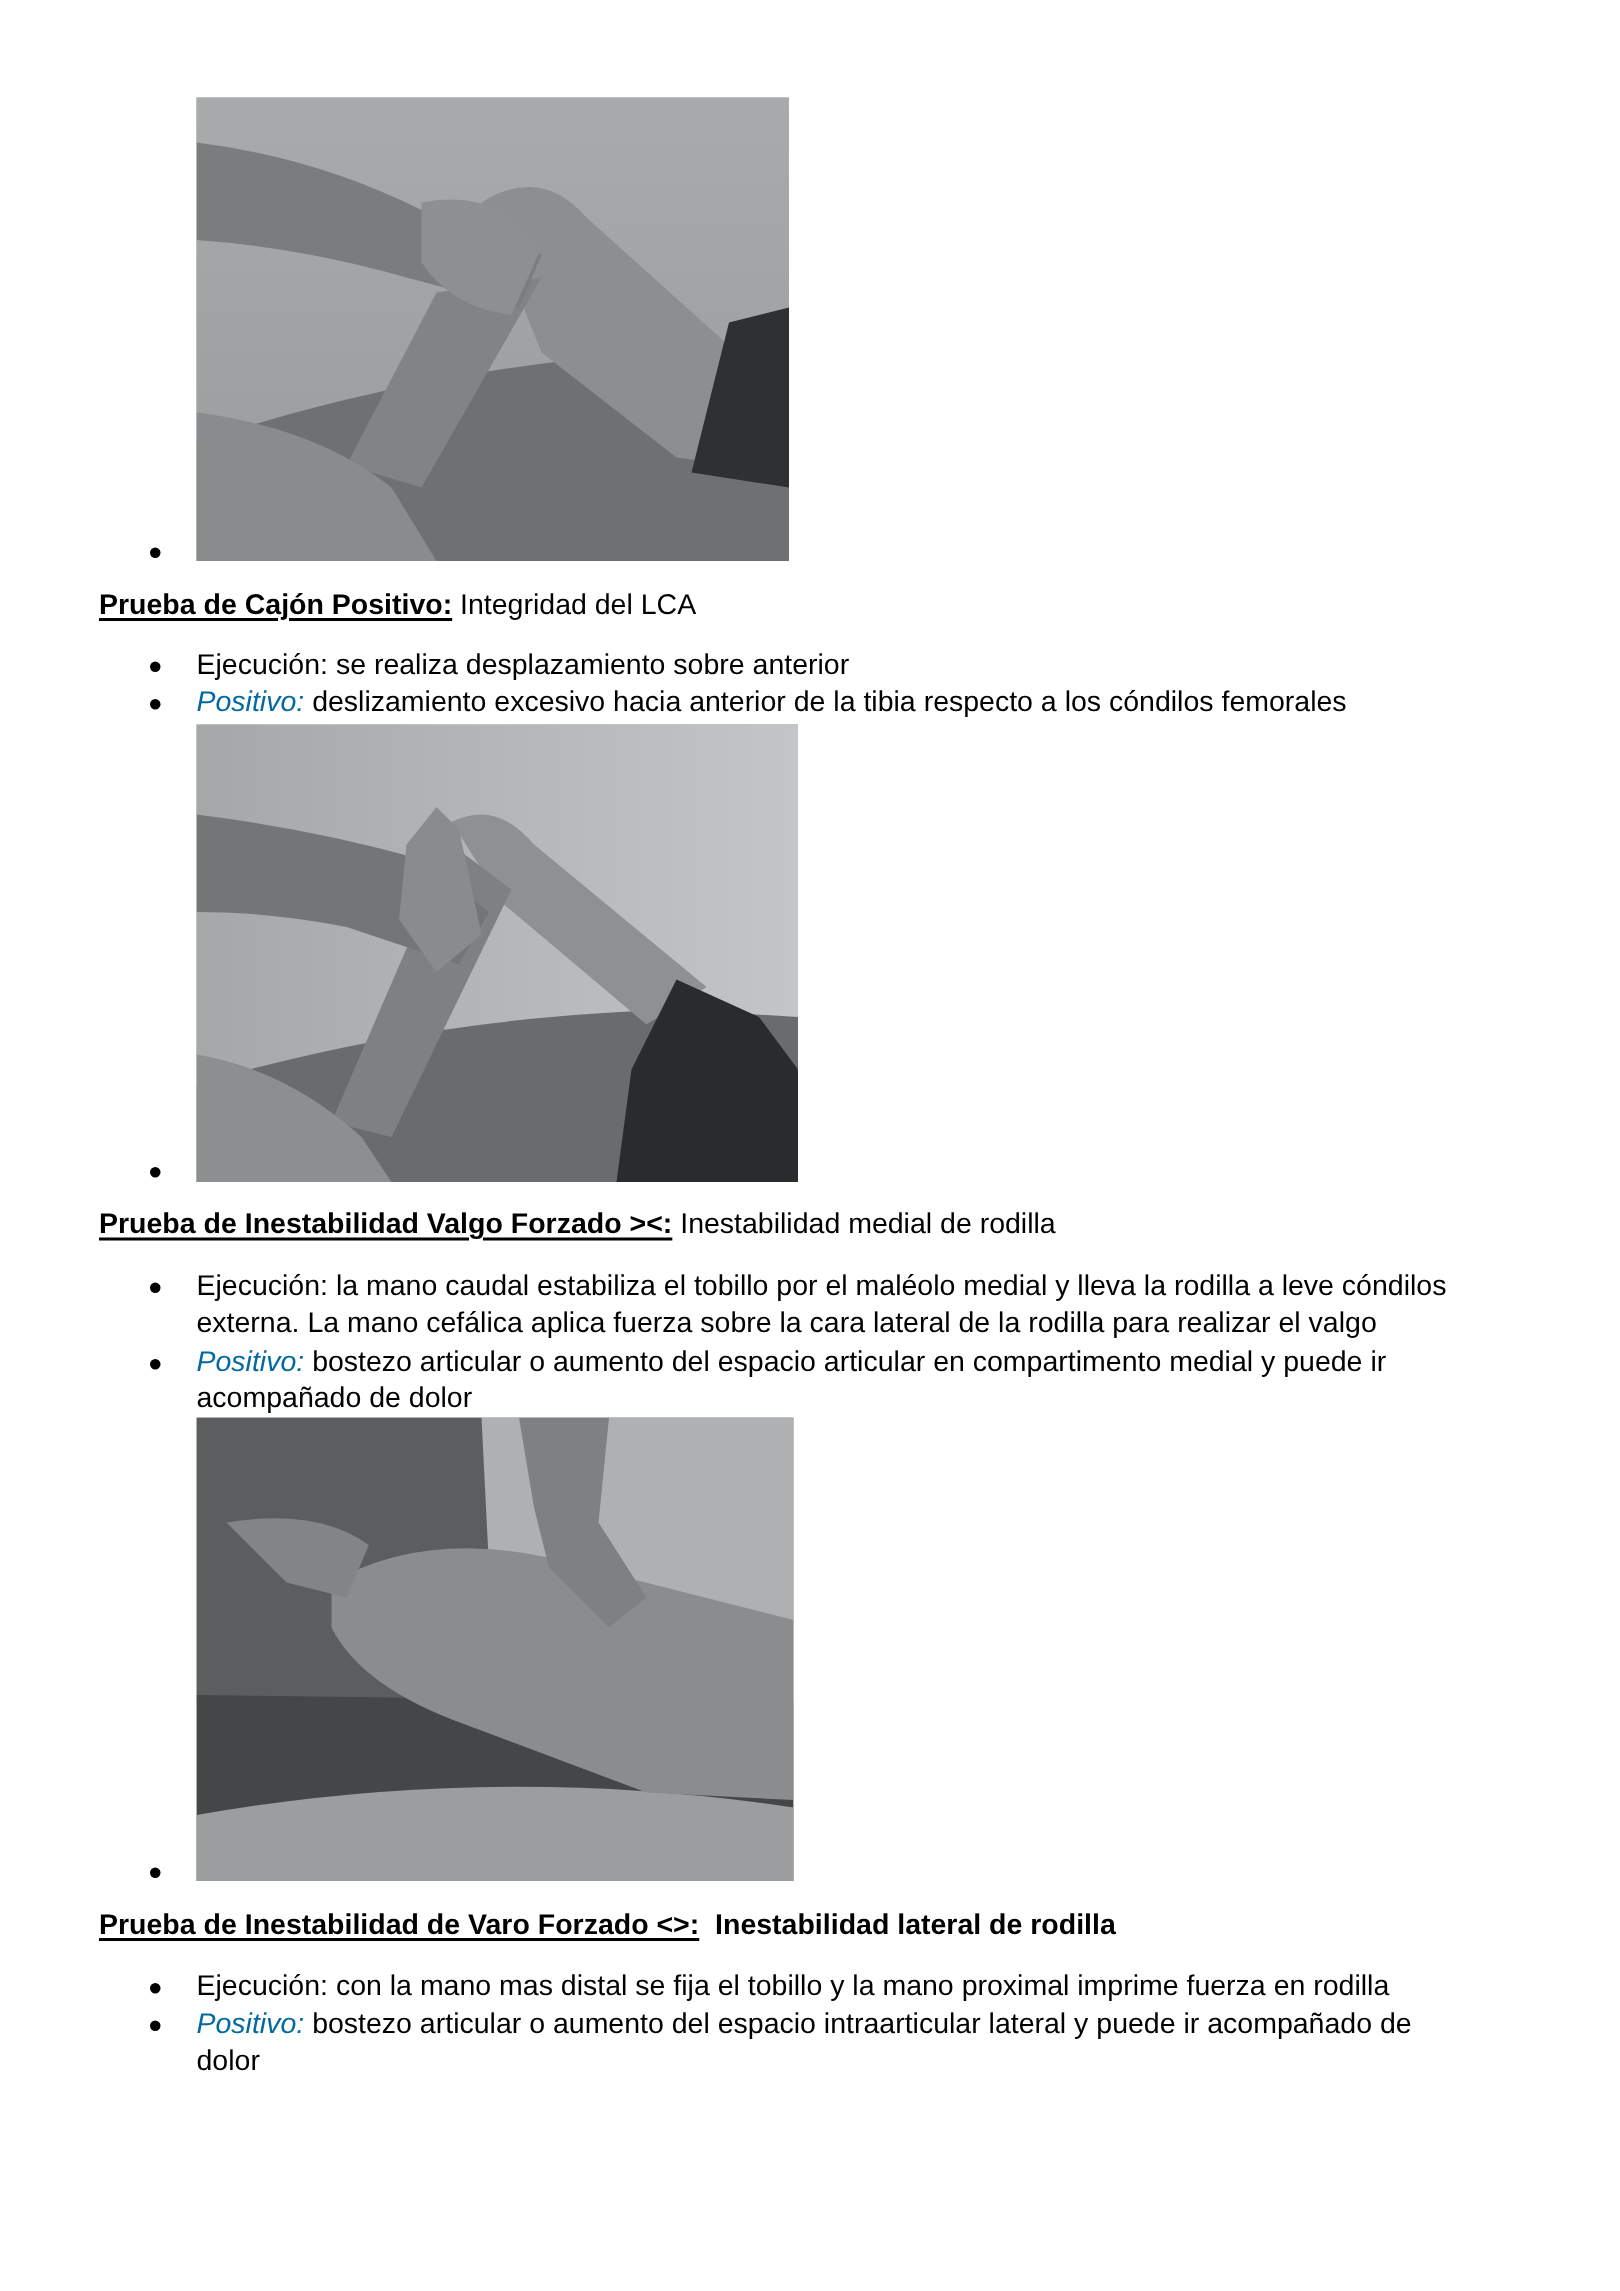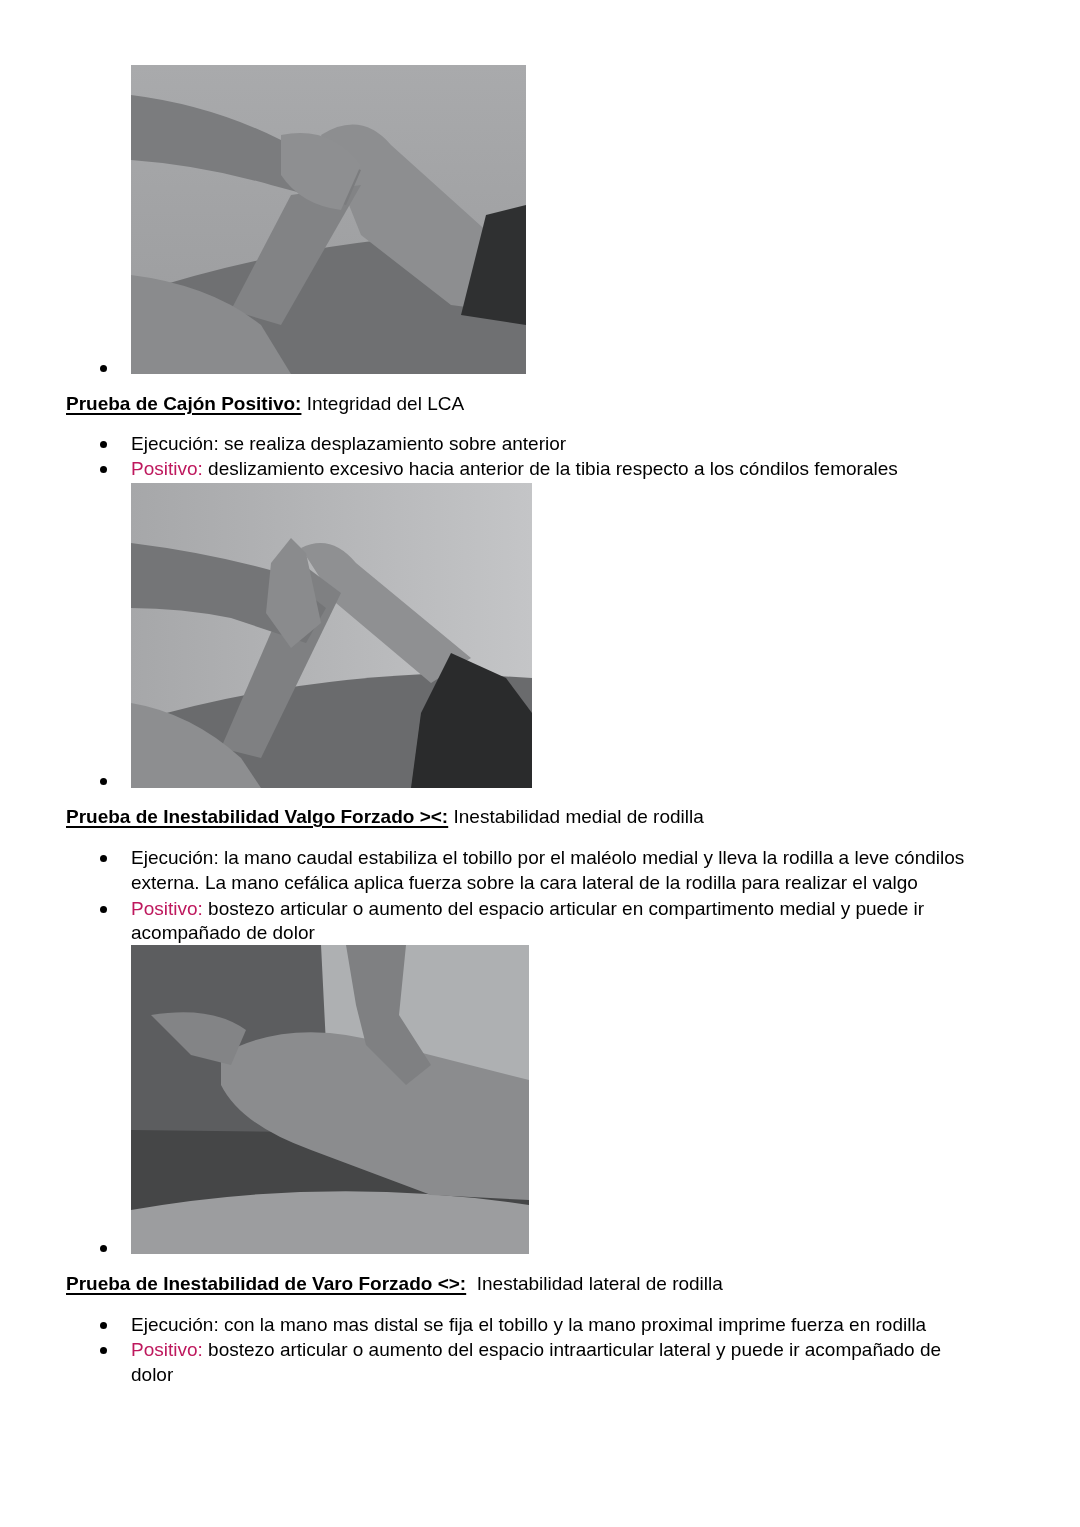--- a/index.html
+++ b/index.html
@@ -41,21 +41,22 @@
       text-decoration-thickness: 2px;
       text-underline-offset: 3px;
     }
     .text-line {
       position: absolute;
       left: 131px;
       white-space: nowrap;
       line-height: 24px;
     }
     .positive-label {
-      color: #be185d;
+      color: #0369a1;
+      font-style: italic;
       text-align: right;
     }
   </style>
 </head>
 <body>
 
 <div class="photo" style="left:131px; top:65px; width:395px; height:309px;">
   <svg viewBox="0 0 395 309" preserveAspectRatio="none">
     <defs>
       <linearGradient id="bg1" x1="0" y1="0" x2="0" y2="1">
@@ -148,21 +149,21 @@
     <path d="M90 110 Q160 70 260 100 L398 135 L398 255 L300 250 L180 205 Q110 180 90 140 Z" fill="#8b8c8e"></path>
 
     <path d="M215 0 L275 0 L268 70 L300 120 L275 140 L235 100 L225 60 Z" fill="#7f8082"></path>
 
     <path d="M20 70 Q80 60 115 85 L100 120 L60 110 Z" fill="#838486"></path>
   </svg>
 </div>
 <div class="bullet" style="left:100px; top:1245px;"></div>
 
 <div class="heading-line" style="top:1272px;">
-  <span class="heading-title">Prueba de Inestabilidad de Varo Forzado &lt;&gt;:</span><span style="white-space:pre;">  Inestabilidad lateral de rodilla</span>
+  <span class="heading-title">Prueba de Inestabilidad de Varo Forzado &lt;&gt;:</span><span style="white-space:pre;font-weight:bold;">  Inestabilidad lateral de rodilla</span>
 </div>
 
 <div class="bullet" style="left:100px; top:1322px;"></div>
 <div class="text-line" style="top:1313px;">Ejecución: con la mano mas distal se fija el tobillo y la mano proximal imprime fuerza en rodilla</div>
 
 <div class="bullet" style="left:100px; top:1347px;"></div>
 <div class="text-line" style="top:1338px;">
   <span class="positive-label">Positivo:</span><span> bostezo articular o aumento del espacio intraarticular lateral y puede ir acompañado de</span>
 </div>
 <div class="text-line" style="top:1363px;">dolor</div>

